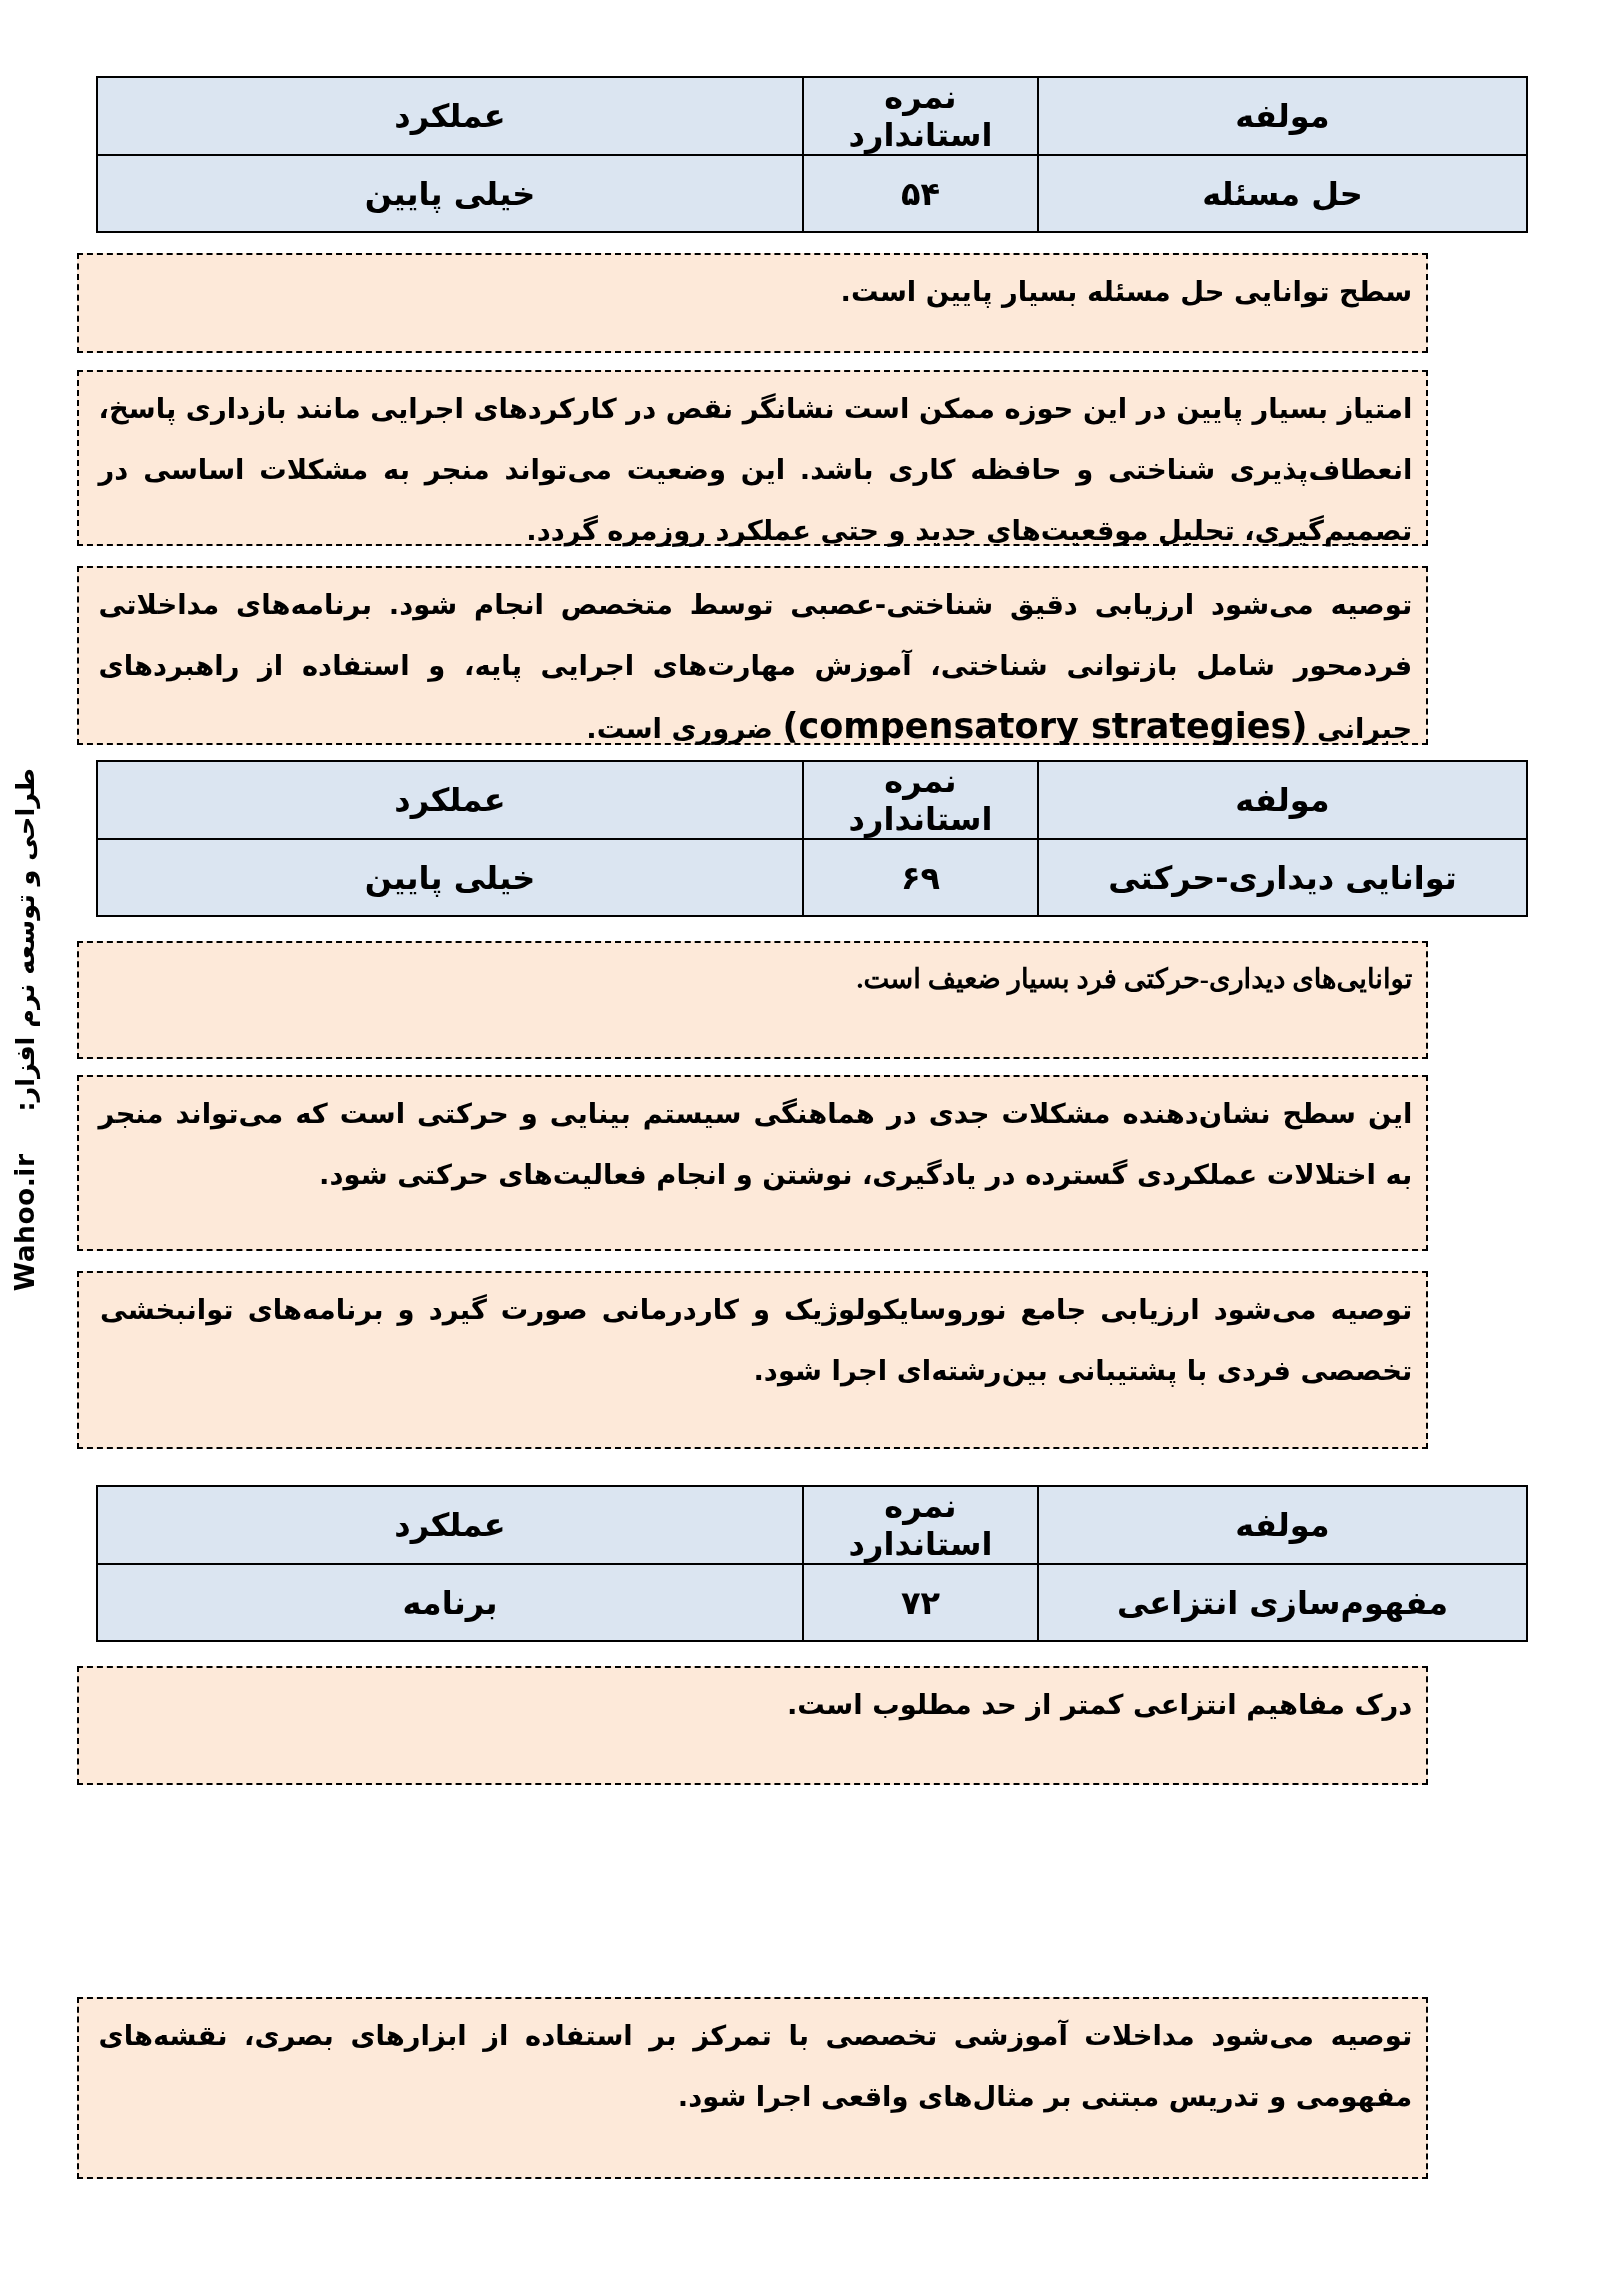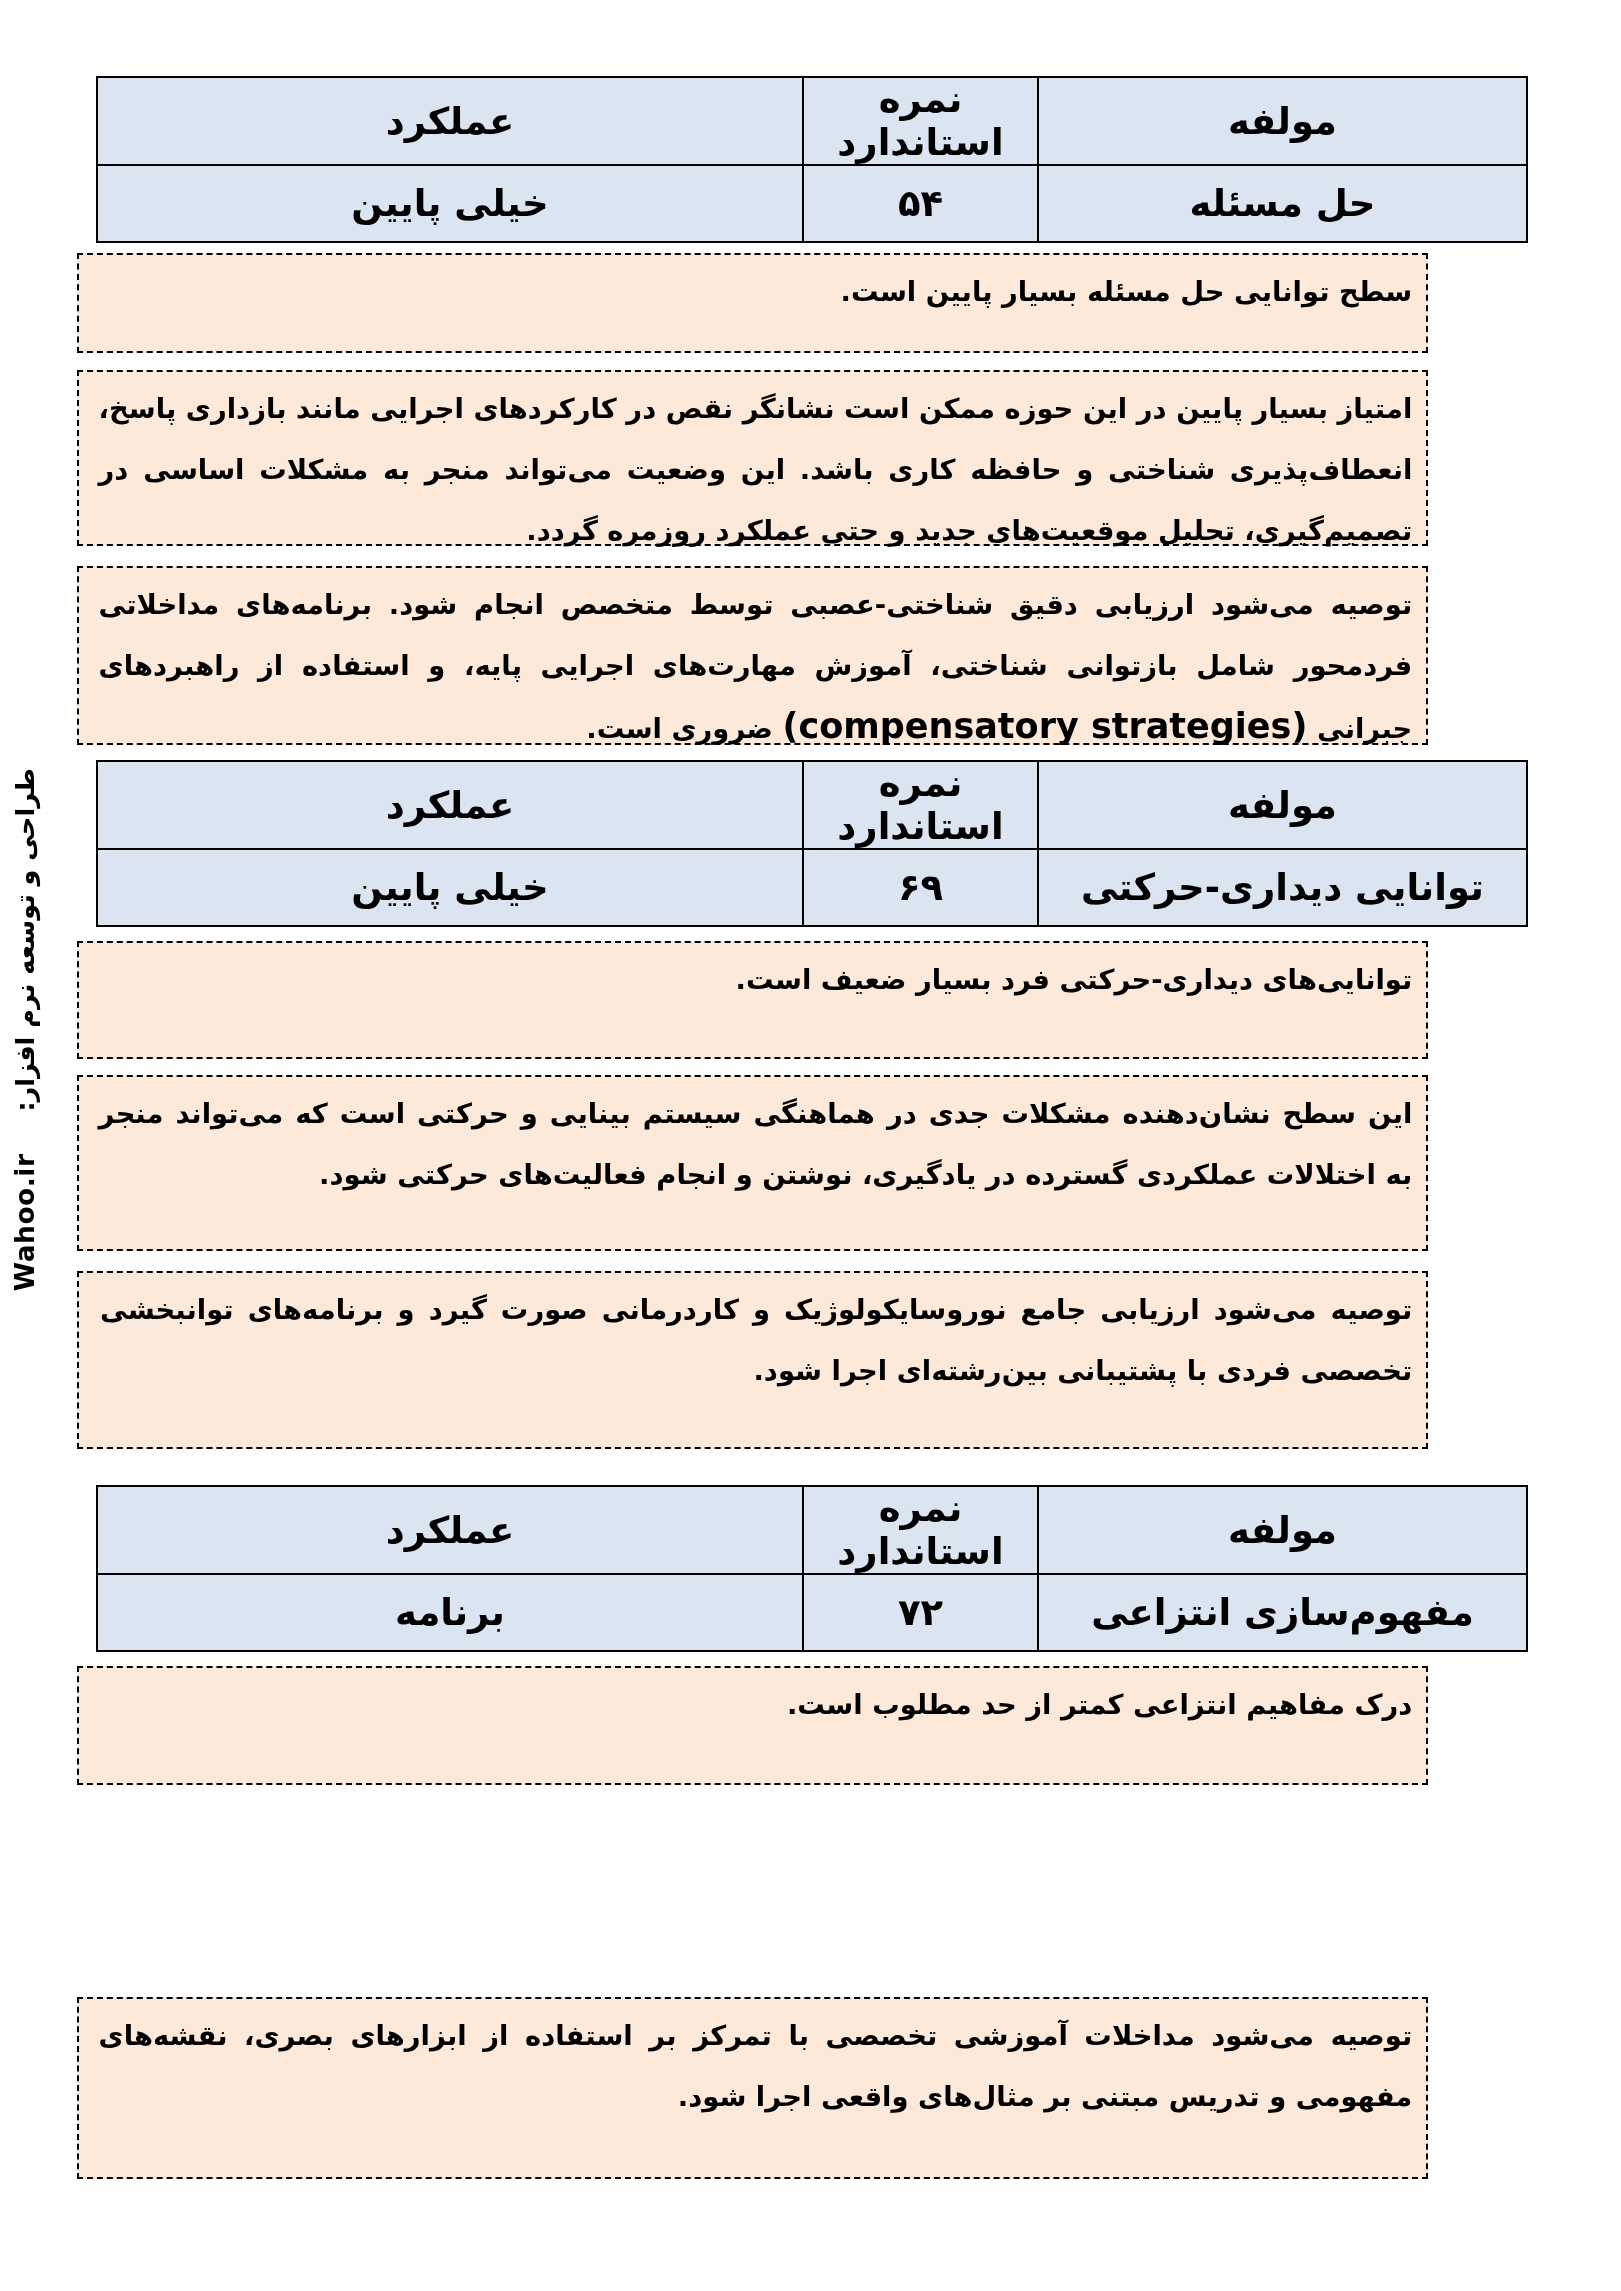--- a/index.html
+++ b/index.html
@@ -17,41 +17,41 @@
 
   
   table.score{
     position:absolute;left:96px;width:1430px;
     border-collapse:collapse;direction:rtl;table-layout:fixed;
     background:#dbe5f1;
   }
   table.score td{
     border:2px solid #000;
     text-align:center;vertical-align:middle;
-    font-weight:bold;font-size:37px;color:#000;
+    font-weight:bold;font-size:32px;color:#000;
     padding:0 5.9px;overflow:hidden;
   }
   table.score{border:2.9px solid #000;}
   table.score tr.hdr td{height:76px;}
   table.score tr.val td{height:75px;}
   .t1{top:76px;} .t2{top:760px;} .t3{top:1485px;}
 
   
   .note{
     position:absolute;left:77px;width:1351px;box-sizing:border-box;
     background:#fde9d9;border:2px dashed #000;
     direction:rtl;text-align:justify;
     font-weight:bold;font-size:27.4px;line-height:61px;color:#000;
     padding:5.9px 13.7px 5.9px 19.6px;
   }
   .note .latin{direction:ltr;unicode-bidi:embed;font-size:35px;font-weight:bold;}
   .b1{top:253px;height:100px;}
   .b2{top:370px;height:176px;}
   .b3{top:566px;height:179px;}
-  .b4{top:941px;height:118px;}
+  .b4{top:941px;height:118px;font-family:Liberation Serif, serif;}
   .b5{top:1075px;height:176px;}
   .b6{top:1271px;height:178px;padding-left:21px;}
   .b7{top:1666px;height:119px;}
   .b8{top:1801px;height:178px;}
   .b9{top:1997px;height:182px;}
 </style>
 </head>
 <body>
 
 <div class="page">

